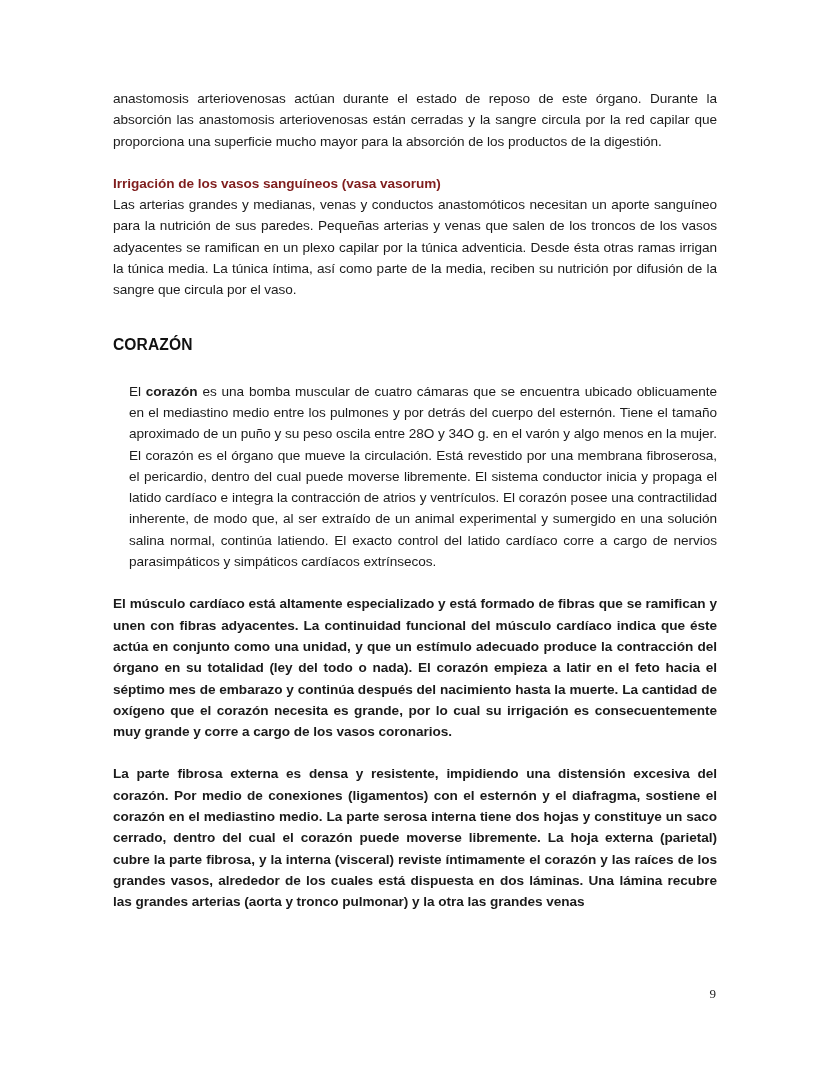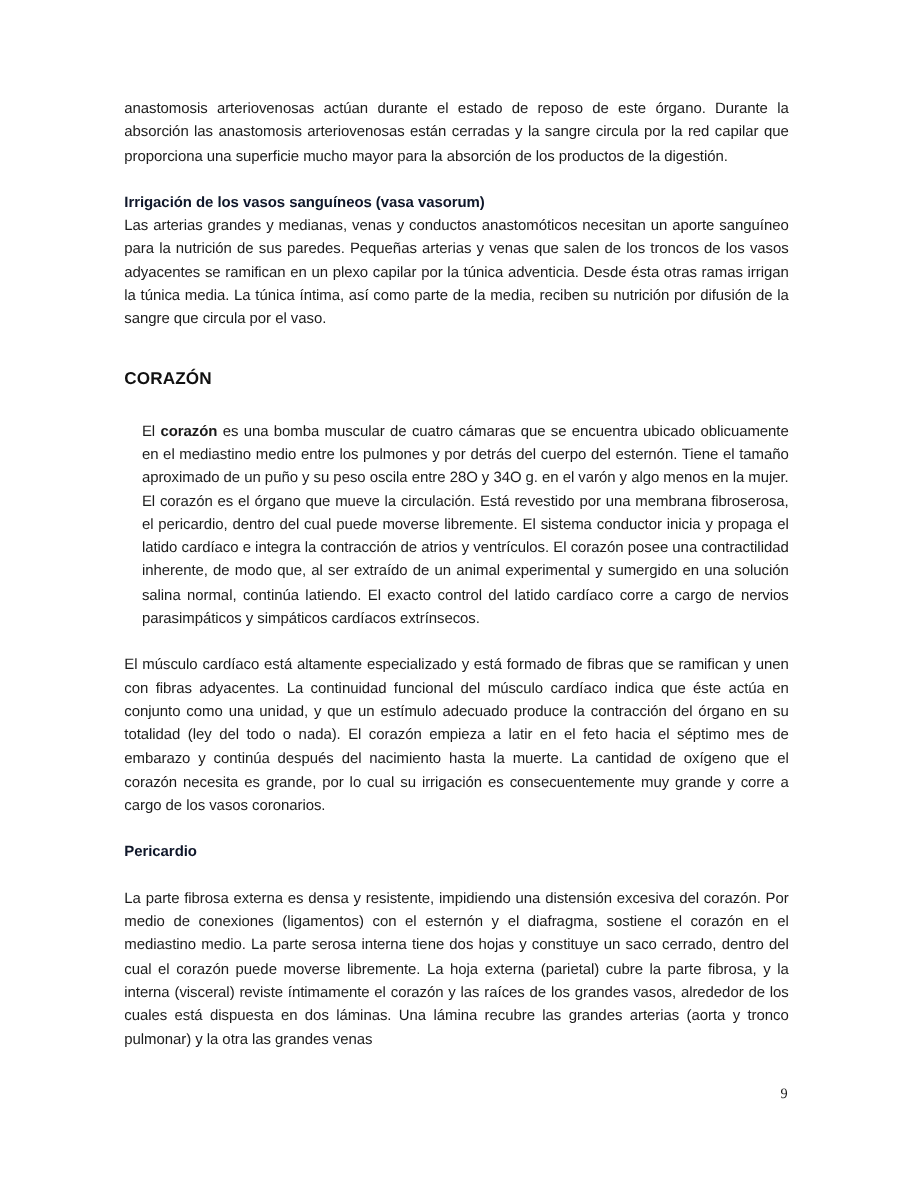--- a/index.html
+++ b/index.html
@@ -41,28 +41,29 @@
     color: #1b1b1b;
     letter-spacing: -0.05px;
   }
 
   p.body-text + p.body-text {
     margin-top: 0;
   }
 
   .para-gap {
     margin-top: 21px !important;
+    font-weight: bold;
   }
 
   .sub-heading {
     margin: 0;
     font-size: 13.6px;
     line-height: 21.3px;
     font-weight: bold;
-    color: #0f172a;
+    color: #7f1d1d;
     text-align: left;
     letter-spacing: -0.05px;
   }
 
   .sub-heading.spaced {
     margin-top: 21px;
   }
 
   .section-heading {
     margin: 0;
@@ -110,21 +111,20 @@
     <h3 class="sub-heading spaced">Irrigación de los vasos sanguíneos (vasa vasorum)</h3>
 
     <p class="body-text">Las arterias grandes y medianas, venas y conductos anastomóticos necesitan un aporte sanguíneo para la nutrición de sus paredes. Pequeñas arterias y venas que salen de los troncos de los vasos adyacentes se ramifican en un plexo capilar por la túnica adventicia. Desde ésta otras ramas irrigan la túnica media. La túnica íntima, así como parte de la media, reciben su nutrición por difusión de la sangre que circula por el vaso.</p>
 
     <h2 class="section-heading spaced-top">CORAZÓN</h2>
 
     <p class="body-text after-heading"><span>El </span><b>corazón</b><span> es una bomba muscular de cuatro cámaras que se encuentra ubicado oblicuamente en el mediastino medio entre los pulmones y por detrás del cuerpo del esternón. Tiene el tamaño aproximado de un puño y su peso oscila entre 28O y 34O g. en el varón y algo menos en la mujer. El corazón es el órgano que mueve la circulación. Está revestido por una membrana fibroserosa, el pericardio, dentro del cual puede moverse libremente. El sistema conductor inicia y propaga el latido cardíaco e integra la contracción de atrios y ventrículos. El corazón posee una contractilidad inherente, de modo que, al ser extraído de un animal experimental y sumergido en una solución salina normal, continúa latiendo. El exacto control del latido cardíaco corre a cargo de nervios parasimpáticos y simpáticos cardíacos extrínsecos.</span></p>
 
     <p class="body-text para-gap">El músculo cardíaco está altamente especializado y está formado de fibras que se ramifican y unen con fibras adyacentes. La continuidad funcional del músculo cardíaco indica que éste actúa en conjunto como una unidad, y que un estímulo adecuado produce la contracción del órgano en su totalidad (ley del todo o nada). El corazón empieza a latir en el feto hacia el séptimo mes de embarazo y continúa después del nacimiento hasta la muerte. La cantidad de oxígeno que el corazón necesita es grande, por lo cual su irrigación es consecuentemente muy grande y corre a cargo de los vasos coronarios.</p>
 
-    <h3 class="sub-heading spaced">Pericardio</h3>
 
 
     <p class="body-text para-gap">La parte fibrosa externa es densa y resistente, impidiendo una distensión excesiva del corazón. Por medio de conexiones (ligamentos) con el esternón y el diafragma, sostiene el corazón en el mediastino medio. La parte serosa interna tiene dos hojas y constituye un saco cerrado, dentro del cual el corazón puede moverse libremente. La hoja externa (parietal) cubre la parte fibrosa, y la interna (visceral) reviste íntimamente el corazón y las raíces de los grandes vasos, alrededor de los cuales está dispuesta en dos láminas. Una lámina recubre las grandes arterias (aorta y tronco pulmonar) y la otra las grandes venas</p>
 
   </div>
 
   <div class="page-number">9</div>
 
 </div>
 

